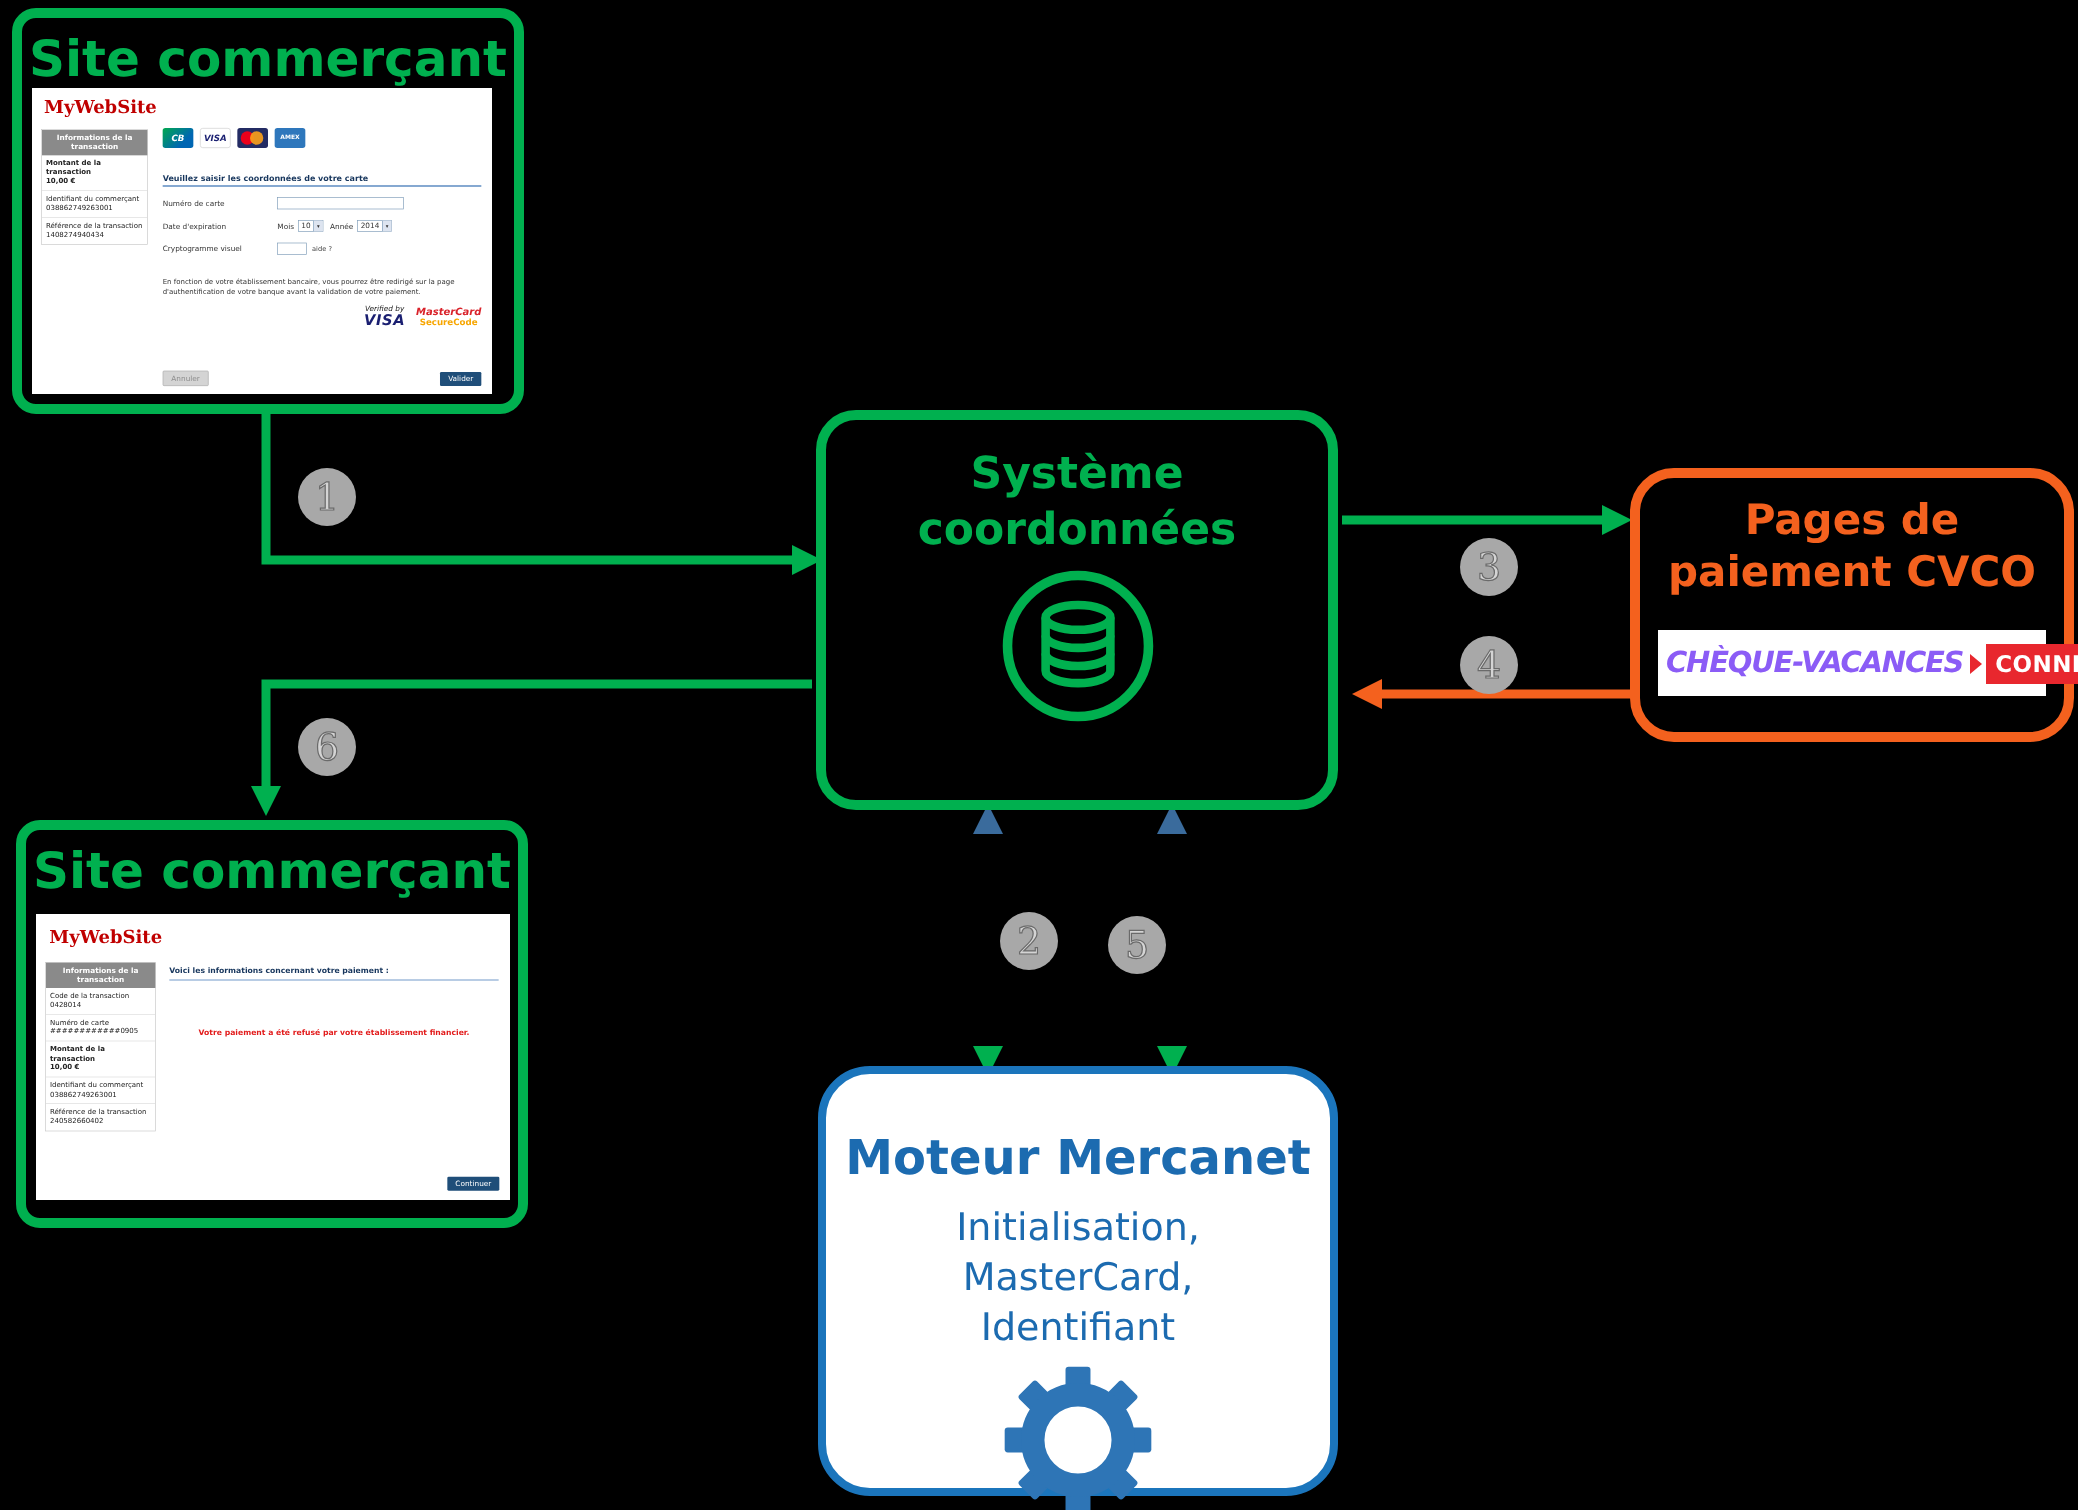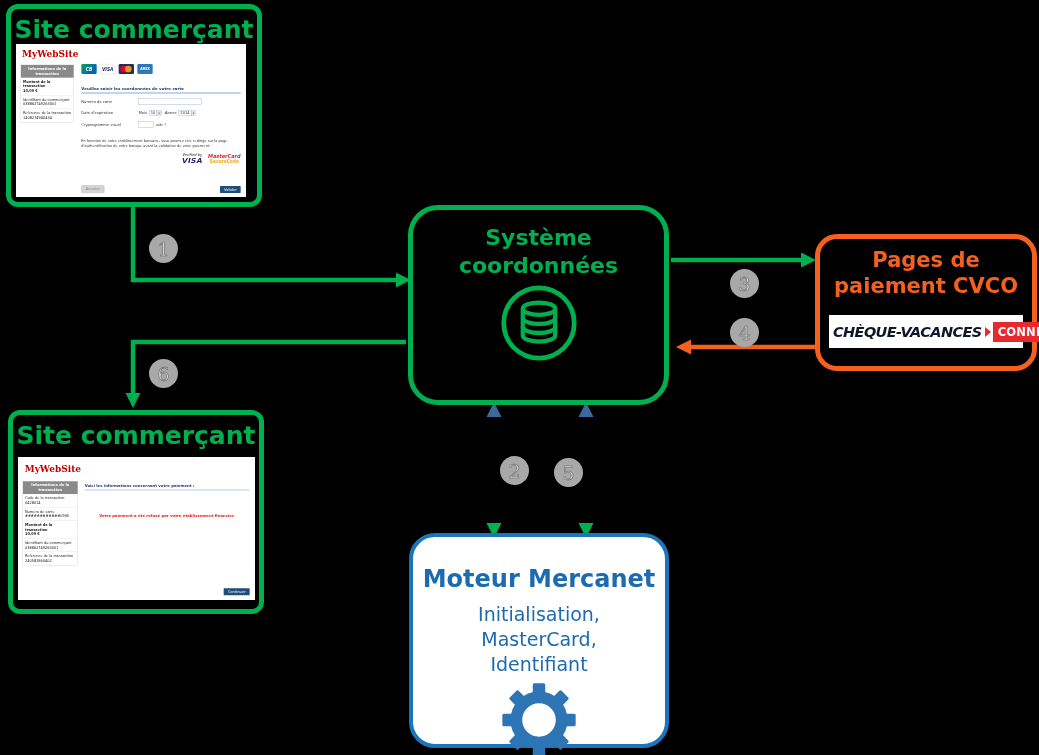--- a/index.html
+++ b/index.html
@@ -4,37 +4,37 @@
 <style>
   html,body{margin:0;padding:0;background:#000;}
   .canvas{position:relative;width:1039px;height:755px;background:#000;overflow:hidden;
           font-family:"DejaVu Sans",sans-serif;}
 
   
   .node{position:absolute;box-sizing:border-box;background:#000;}
   .gborder{border:5px solid #00B04F;border-radius:12px;}
   .node-m1{left:6px;top:4px;width:256px;height:203px;}
   .node-m2{left:8px;top:410px;width:256px;height:204px;}
-  .node-sis{left:408px;top:205px;width:261px;height:200px;border-radius:30px;}
+  .node-sis{left:408px;top:205px;width:261px;height:200px;border-radius:20px;}
   .node-cvco{left:815px;top:234px;width:222px;height:137px;border:5px solid #F4611E;border-radius:22px;}
   .node-merc{left:409px;top:533px;width:260px;height:215px;background:#fff;
              border:4px solid #1B75BC;border-radius:26px;}
 
   .box-title{text-align:center;font-weight:bold;color:#00B04F;font-size:25px;margin-top:6px;}
   .sis-title{margin-top:14px;font-size:22px;line-height:1.25;}
   .cvco-title{color:#F4611E;font-size:21px;margin-top:8px;line-height:1.25;}
   .merc-title{color:#1C6BB0;font-size:24px;margin-top:28px;}
   .merc-sub{text-align:center;color:#1C6BB0;font-size:19px;line-height:25px;margin-top:9px;}
 
   .icon-center{display:block;margin:4px auto 0 auto;}
 
   
   .cv-logo{position:absolute;left:9px;top:76px;width:194px;height:33px;background:#fff;
            display:flex;align-items:center;padding:0 4px;box-sizing:border-box;}
-  .cv-left{color:#0f172a;font-weight:bold;font-style:italic;font-size:14.5px;letter-spacing:-0.6px;white-space:nowrap;}
+  .cv-left{color:#8b5cf6;font-weight:bold;font-style:italic;font-size:14.5px;letter-spacing:-0.6px;white-space:nowrap;}
   .cv-tri{width:0;height:0;border-top:5px solid transparent;border-bottom:5px solid transparent;
           border-left:6px solid #E8272E;margin:0 2px 0 3px;}
   .cv-right{position:relative;background:#E8272E;color:#fff;font-weight:bold;font-size:11.5px;
             padding:3px 5px 3px 5px;letter-spacing:0.2px;white-space:nowrap;}
 
   
   .step{position:absolute;width:29px;height:29px;border-radius:50%;background:#A8A8A8;
         display:flex;align-items:center;justify-content:center;
         font-family:"DejaVu Serif",serif;font-size:19px;color:#D4D4D4;
         -webkit-text-stroke:0.6px #6a6a6a;}

